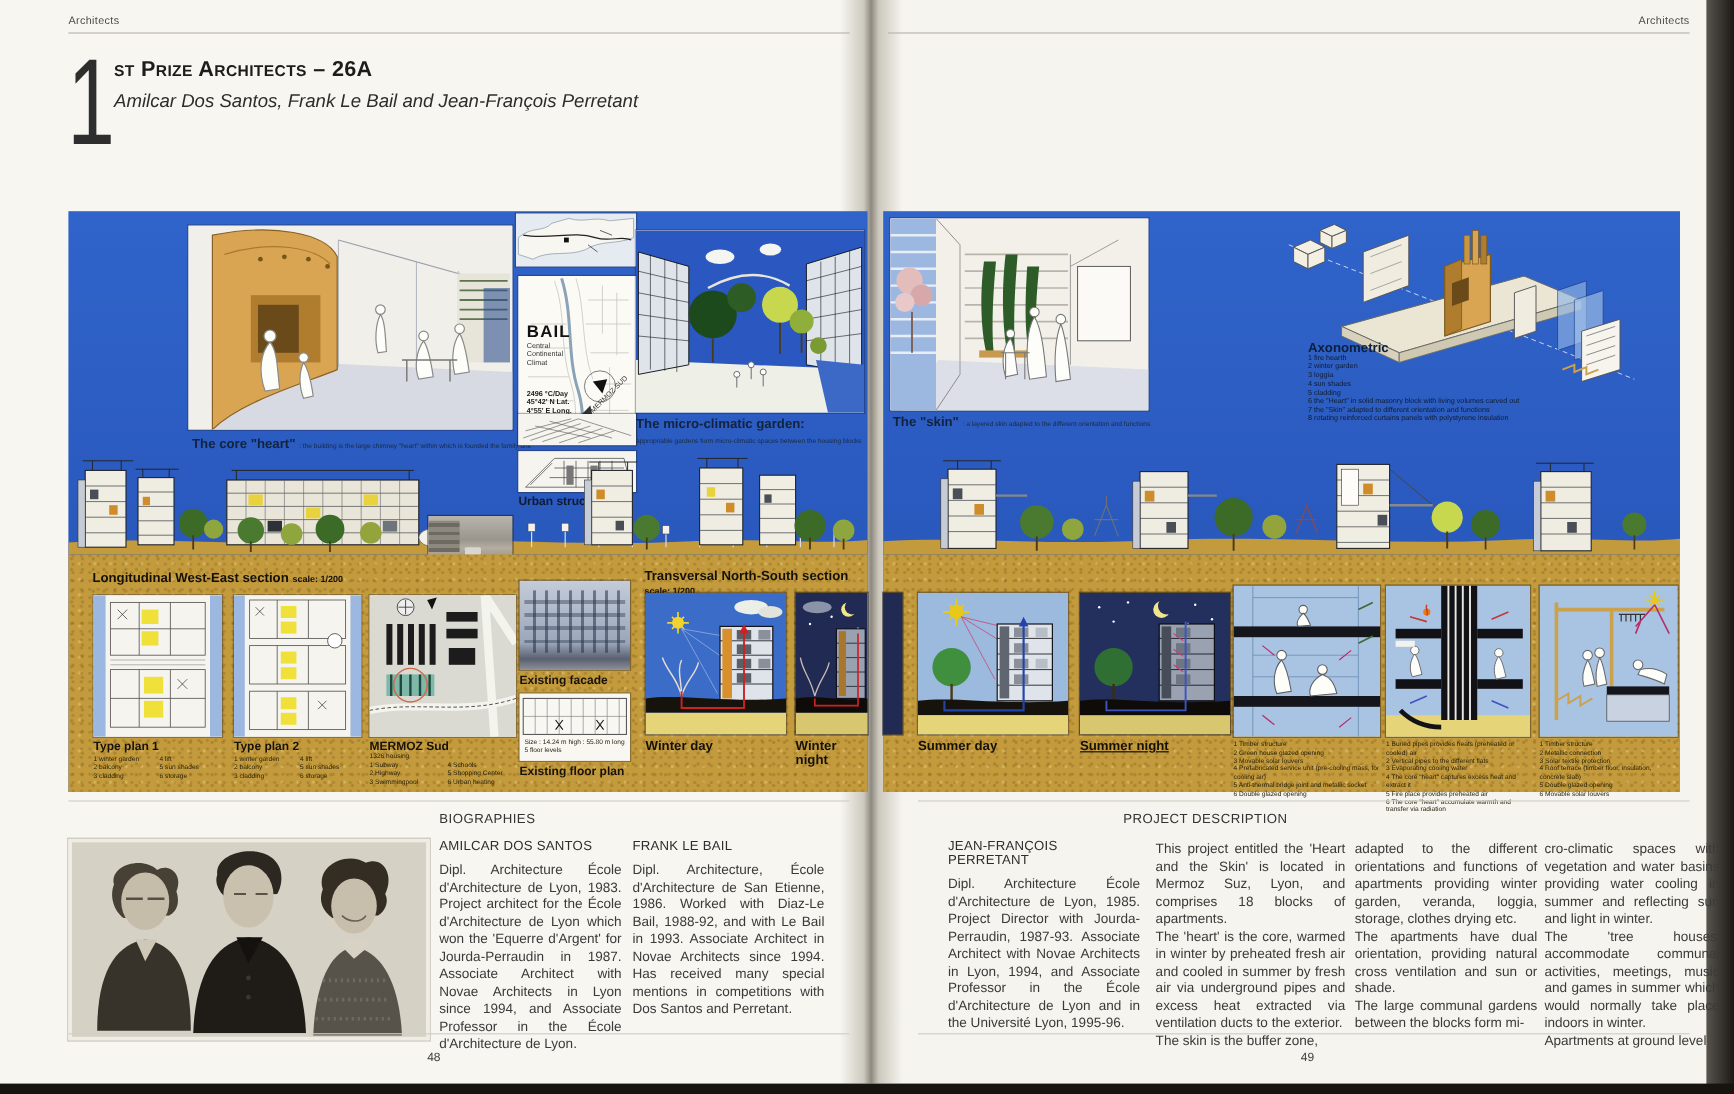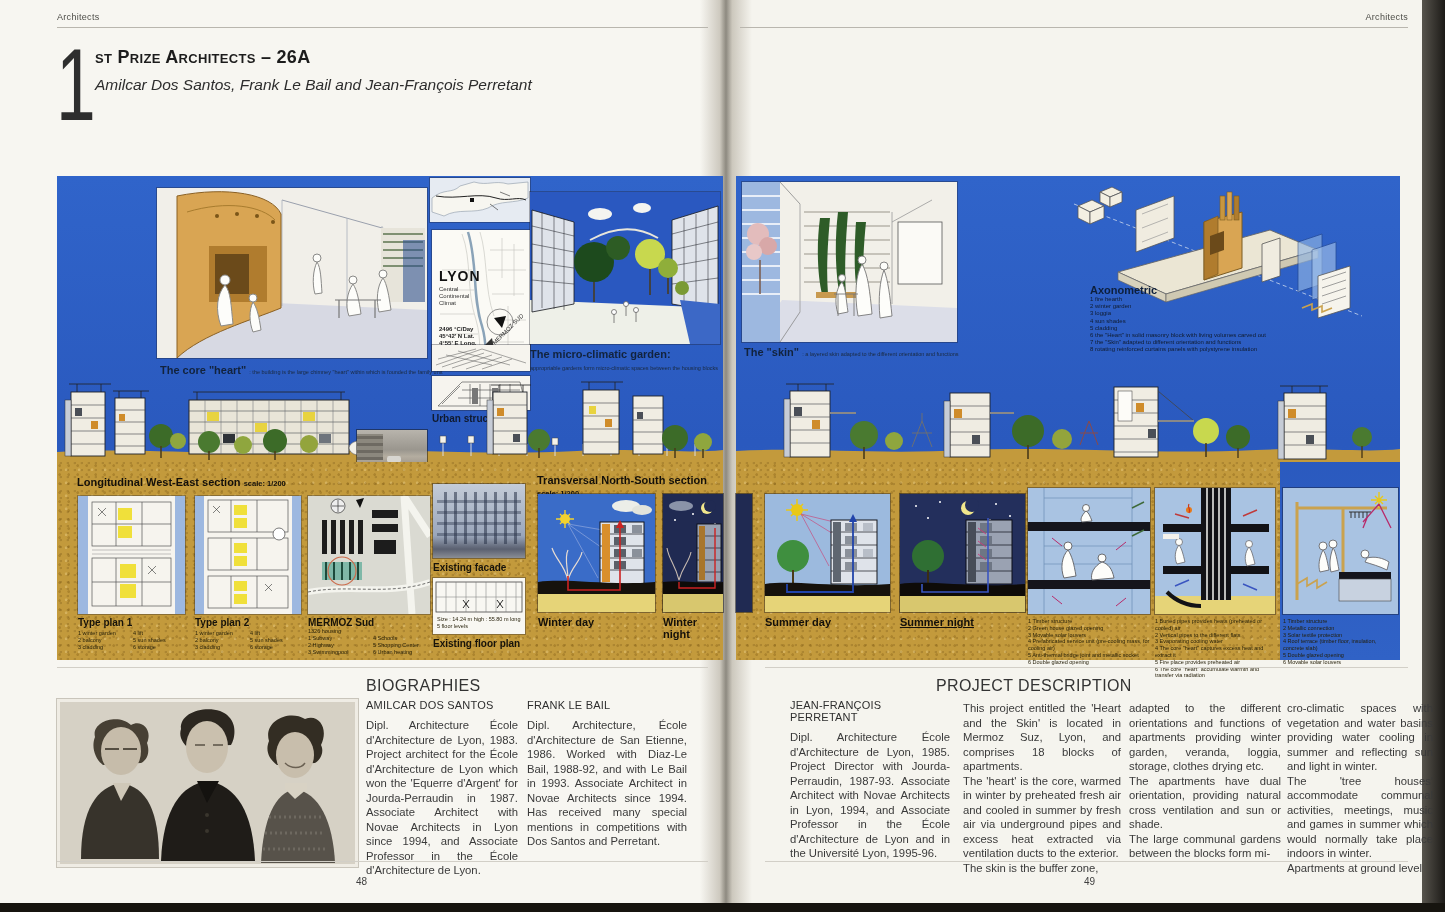--- a/index.html
+++ b/index.html
@@ -25,21 +25,21 @@
   .bcap{font-weight:bold;font-size:11px;color:#12233d;}
   .bcap small{font-weight:normal;font-size:5.5px;color:#1a2a40;}
   .plabel{font-weight:bold;font-size:10px;color:#17130a;}
   .glabel{font-weight:bold;font-size:11px;color:#14100a;}
   .glabel small{font-weight:bold;font-size:7.5px;}
   .tiny{font-size:6px;line-height:7.2px;color:#1f2714;white-space:pre-line;}
   .tinyg{font-size:5.5px;line-height:6.8px;color:#241e08;white-space:pre-line;}
   .ml{white-space:pre-line;margin-left:27px;}
   .bioname{font-size:11px;color:#2e2e2e;margin-bottom:7px;letter-spacing:.2px;}
   .biotext{font-size:11.3px;line-height:14.5px;color:#3a3a3a;text-align:justify;}
-  .secthead{font-size:16px;color:#333;letter-spacing:.4px;}
+  .secthead{font-size:11px;color:#333;letter-spacing:.4px;}
   .pageno{font-size:10px;color:#3f3f3f;}
   .gutter{background:linear-gradient(90deg,rgba(90,80,60,0) 0%,rgba(110,98,76,.30) 38%,
           rgba(56,50,38,.55) 50%,rgba(110,98,76,.30) 62%,rgba(90,80,60,0) 100%);}
   svg{display:block;}
 </style>
 </head>
 <body>
 
 <div id="canvas">
 
@@ -116,21 +116,21 @@
           <path d="M48 2 C56 28 52 58 62 86"></path>
           <path d="M10 40 h30 M14 60 h28 M8 84 h34 M20 104 h26"></path>
           <path d="M58 20 h34 M56 40 h38 M60 64 h32 M64 90 h30 M58 112 h34"></path>
           <path d="M70 8 v40 M82 14 v52 M76 76 v40"></path>
         </g>
         <path d="M36 2 C46 34 40 66 50 96 C56 116 52 128 56 140" stroke="#8aa3b8" stroke-width="2.5" fill="none"></path>
         <circle cx="68" cy="92" r="13" fill="none" stroke="#777" stroke-width="0.8"></circle>
         <polygon points="62,88 74,86 70,98" fill="#111"></polygon>
         <polygon points="52,116 60,108 62,118" fill="#333"></polygon>
       </svg>
-      <div class="a" style="left:7px;top:38px;font-weight:bold;font-size:14px;letter-spacing:1px;color:#111;">LYON</div>
+      <div class="a" style="left:7px;top:38px;font-weight:bold;font-size:14px;letter-spacing:1px;color:#111;">BAIL</div>
       <div class="a tiny" style="left:7px;top:56px;color:#333;">Central
 Continental
 Climat</div>
       <div class="a tiny" style="left:7px;top:96px;font-weight:bold;color:#222;">2496 °C/Day
 45°42' N Lat.
 4°55' E Long.
 Alt.: 196 m</div>
       <div class="a tiny" style="left:56px;top:96px;transform:rotate(-45deg);color:#333;">MERMOZ SUD</div>
     </div>
 
@@ -583,21 +583,21 @@
           <rect x="2" y="16" width="6" height="58" fill="#c6ccd6" stroke="#333" stroke-width="0.5"></rect>
           <path d="M16 8V1 M44 8V1 M4 1h48" stroke="#222" stroke-width="0.8" fill="none"></path>
           <rect x="12" y="24" width="8" height="9" fill="#cf8c2a"></rect>
             <rect x="30" y="50" width="8" height="9" fill="#4a4f57"></rect>
         </g>
         <circle cx="626" cy="56" r="10" fill="#4a7a30"></circle>
           <path d="M626 65v12" stroke="#4a3a18" stroke-width="1.4"></path>
       </svg>
     </div>
 
-    <div class="a gold" style="left:0;top:286px;width:544px;height:198px;">
+    <div class="a gold" style="left:0;top:286px;width:664px;height:198px;">
       <div class="a" style="left:0;top:32px;width:16px;height:118px;background:#202a52;box-shadow:0 0 0 1px rgba(10,10,20,.5);"></div>
 
       <div class="a" style="left:29px;top:32px;width:125px;height:118px;box-shadow:0 0 0 1px rgba(20,20,30,.4);">
         <svg width="125" height="118" viewBox="0 0 125 118">
           <rect width="125" height="118" fill="#9cbade"></rect>
           <g stroke="#e8c818" stroke-width="1.5">
               <path d="M26 10 l12 12 M38 10 l-12 12 M32 5v22 M21 16h22"></path>
             </g>
           <circle cx="32" cy="16" r="6" fill="#e8c818"></circle>
           <path d="M36 20 L78 46 M36 20 L94 34 M36 20 L64 72" stroke="#c05a8a" stroke-width="0.8"></path>

